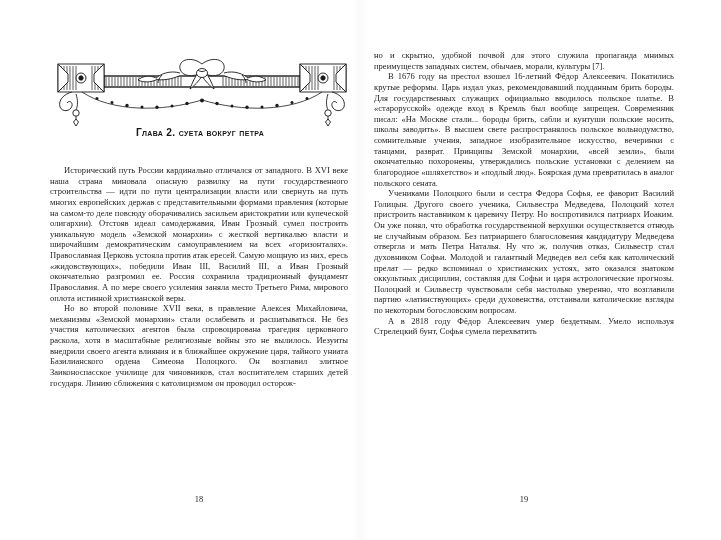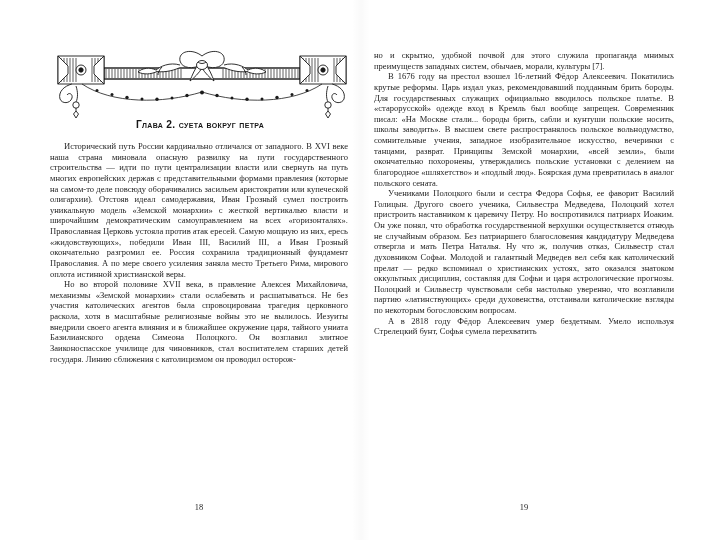--- a/index.html
+++ b/index.html
@@ -39,21 +39,21 @@
       rgba(0,0,0,0.00) 100%);
     pointer-events: none;
   }
 
   .page {
     position: relative;
     width: 360px;
     height: 540px;
     box-sizing: border-box;
   }
-  .page-left  { padding: 8px 12px 0 50px; }
+  .page-left  { padding: 16px 12px 0 50px; }
   .page-right { padding: 13px 46px 0 14px; }
 
   
   .ornament {
     width: 300px;
     height: 72px;
     margin: 38px 0 0 2px;
     display: block;
   }
 
@@ -74,32 +74,32 @@
   
   .column {
     font-size: 8.55px;
     line-height: 10.62px;
     text-align: justify;
     text-justify: inter-word;
     hyphens: manual;
     color: #1d1d1d;
     -webkit-font-smoothing: antialiased;
   }
-  .page-left .column  { width: 298px; margin-top: 11px; }
+  .page-left .column  { width: 298px; margin-top: 27px; }
   .page-right .column { width: 300px; margin-top: 37px; }
 
   .column p {
     margin: 0;
     text-indent: 14px;
   }
   .column p.cont { text-indent: 0; }
 
   .folio {
     position: absolute;
-    bottom: 28px;
+    bottom: 36px;
     font-size: 8.4px;
     color: #1d1d1d;
     text-align: center;
   }
   .page-left  .folio { left: 50px;  width: 298px; }
   .page-right .folio { left: 14px;  width: 300px; }
 </style>
 </head>
 <body>
 

